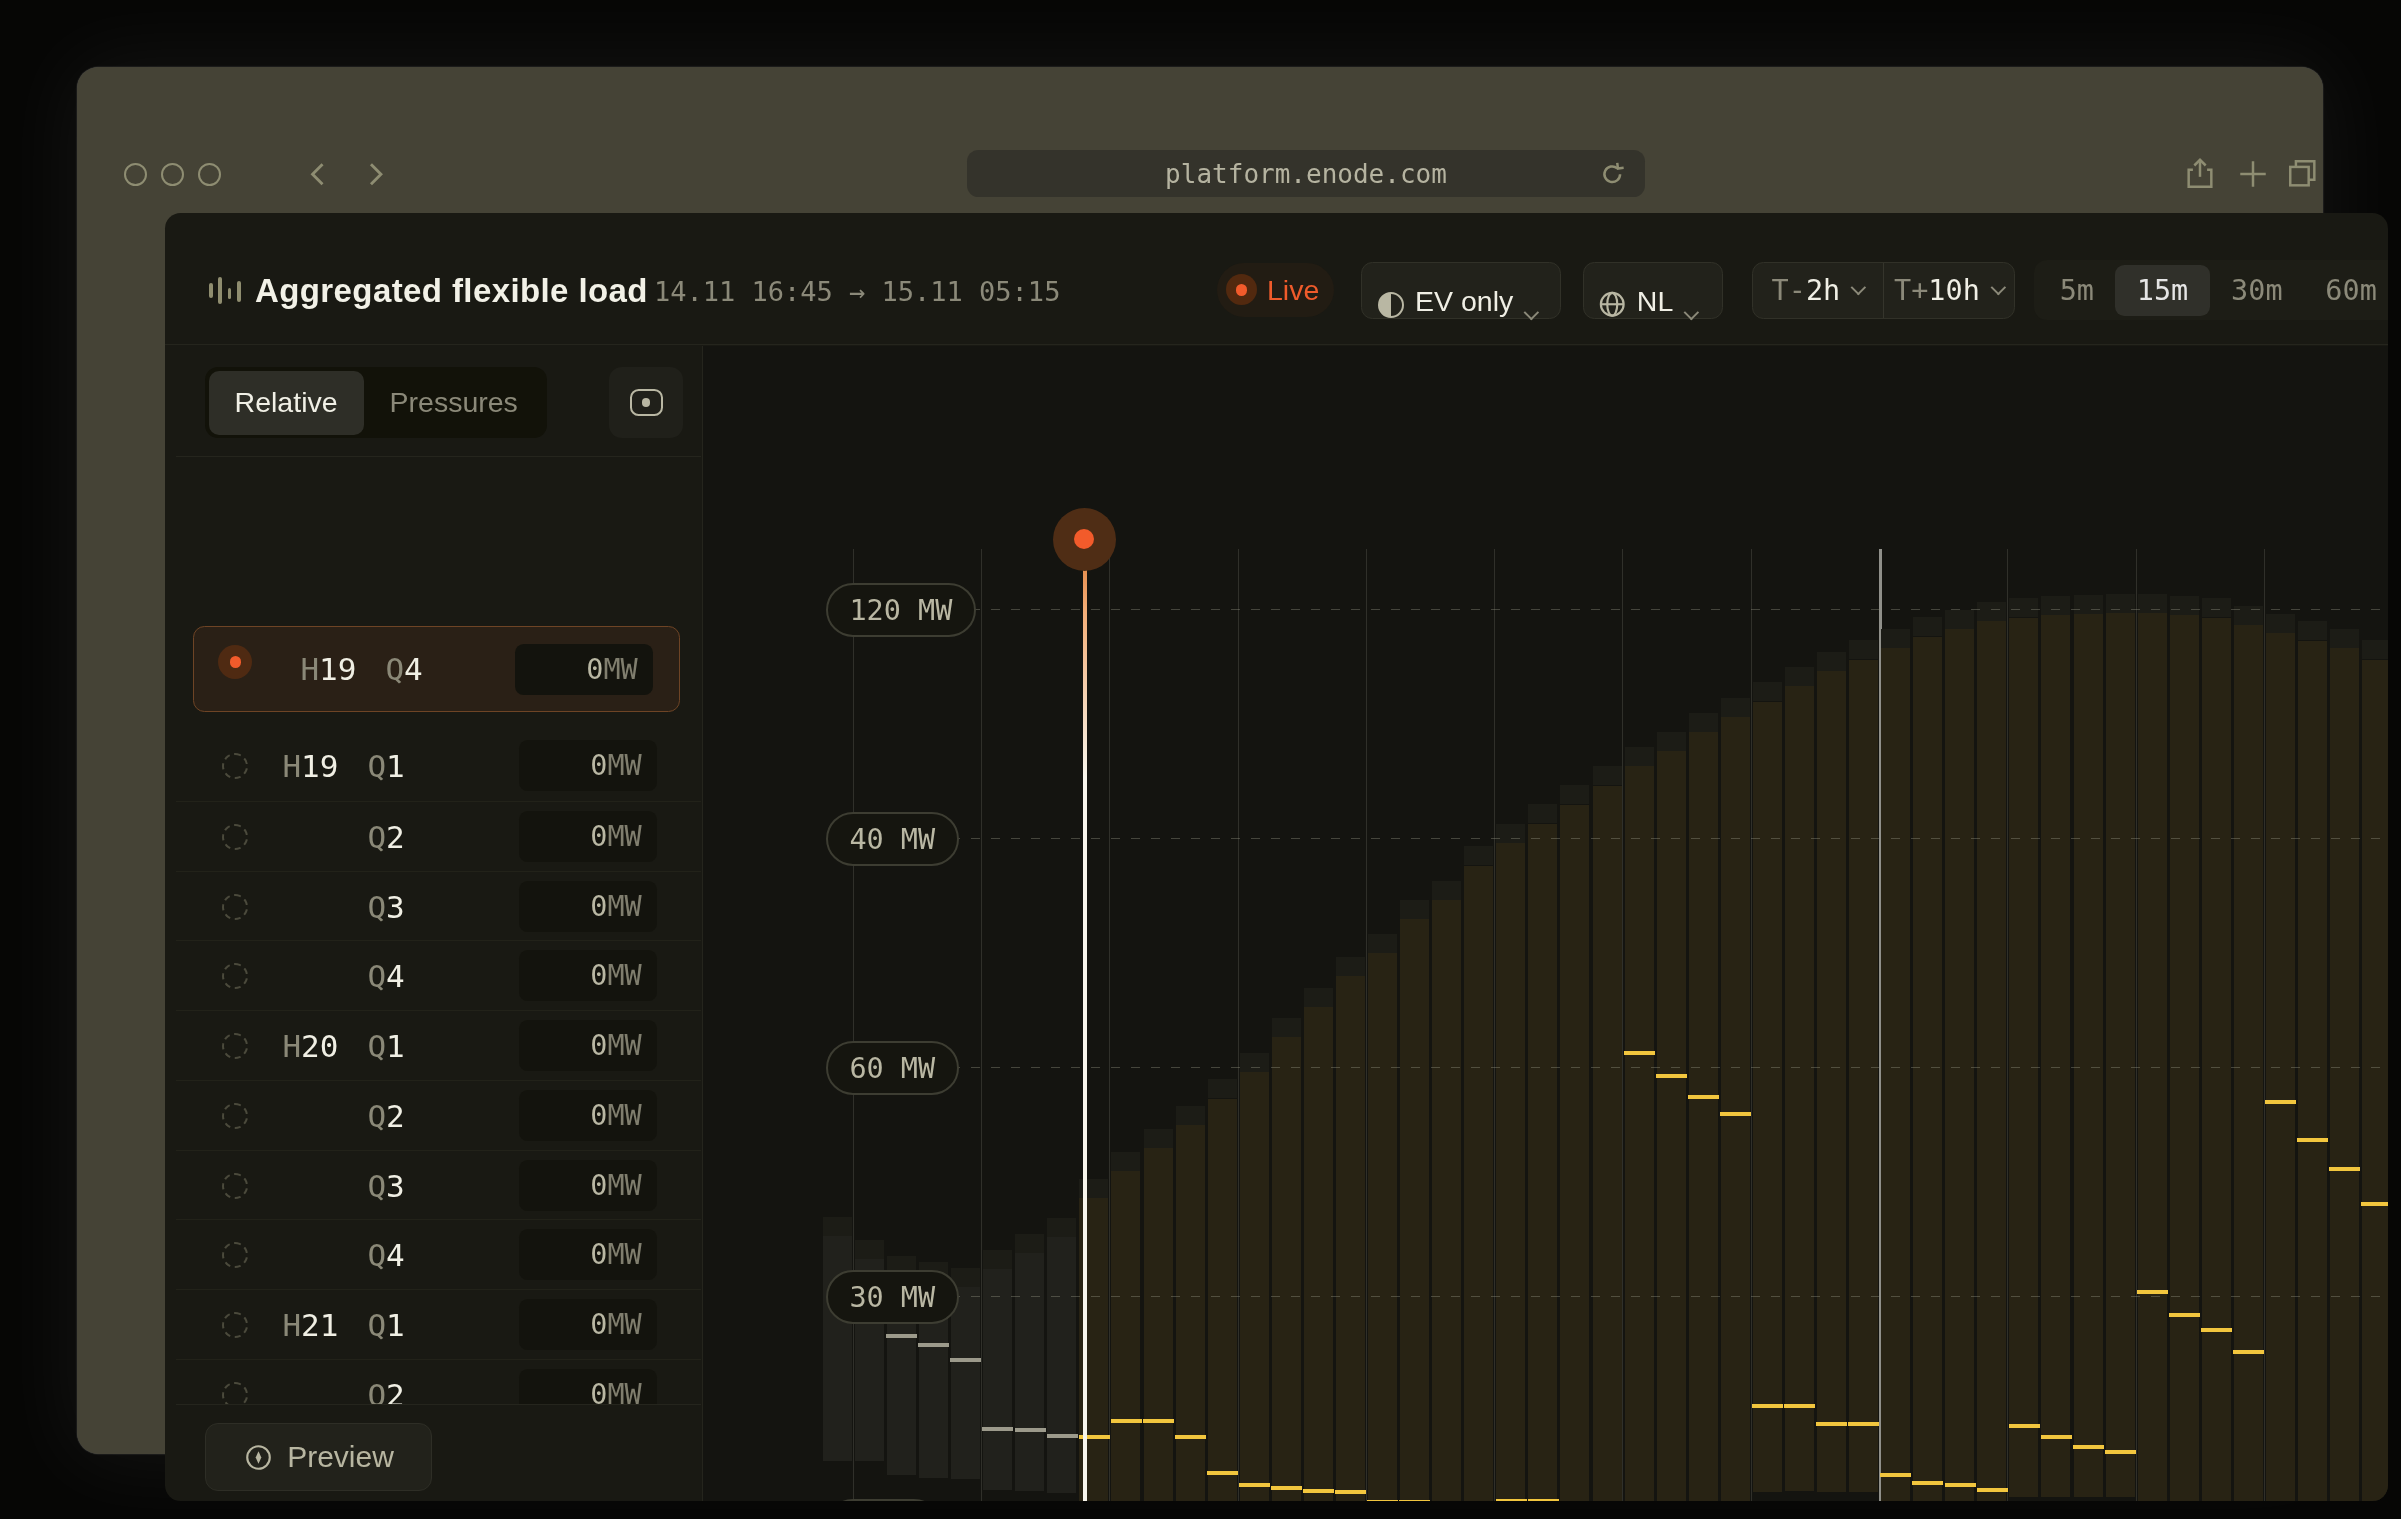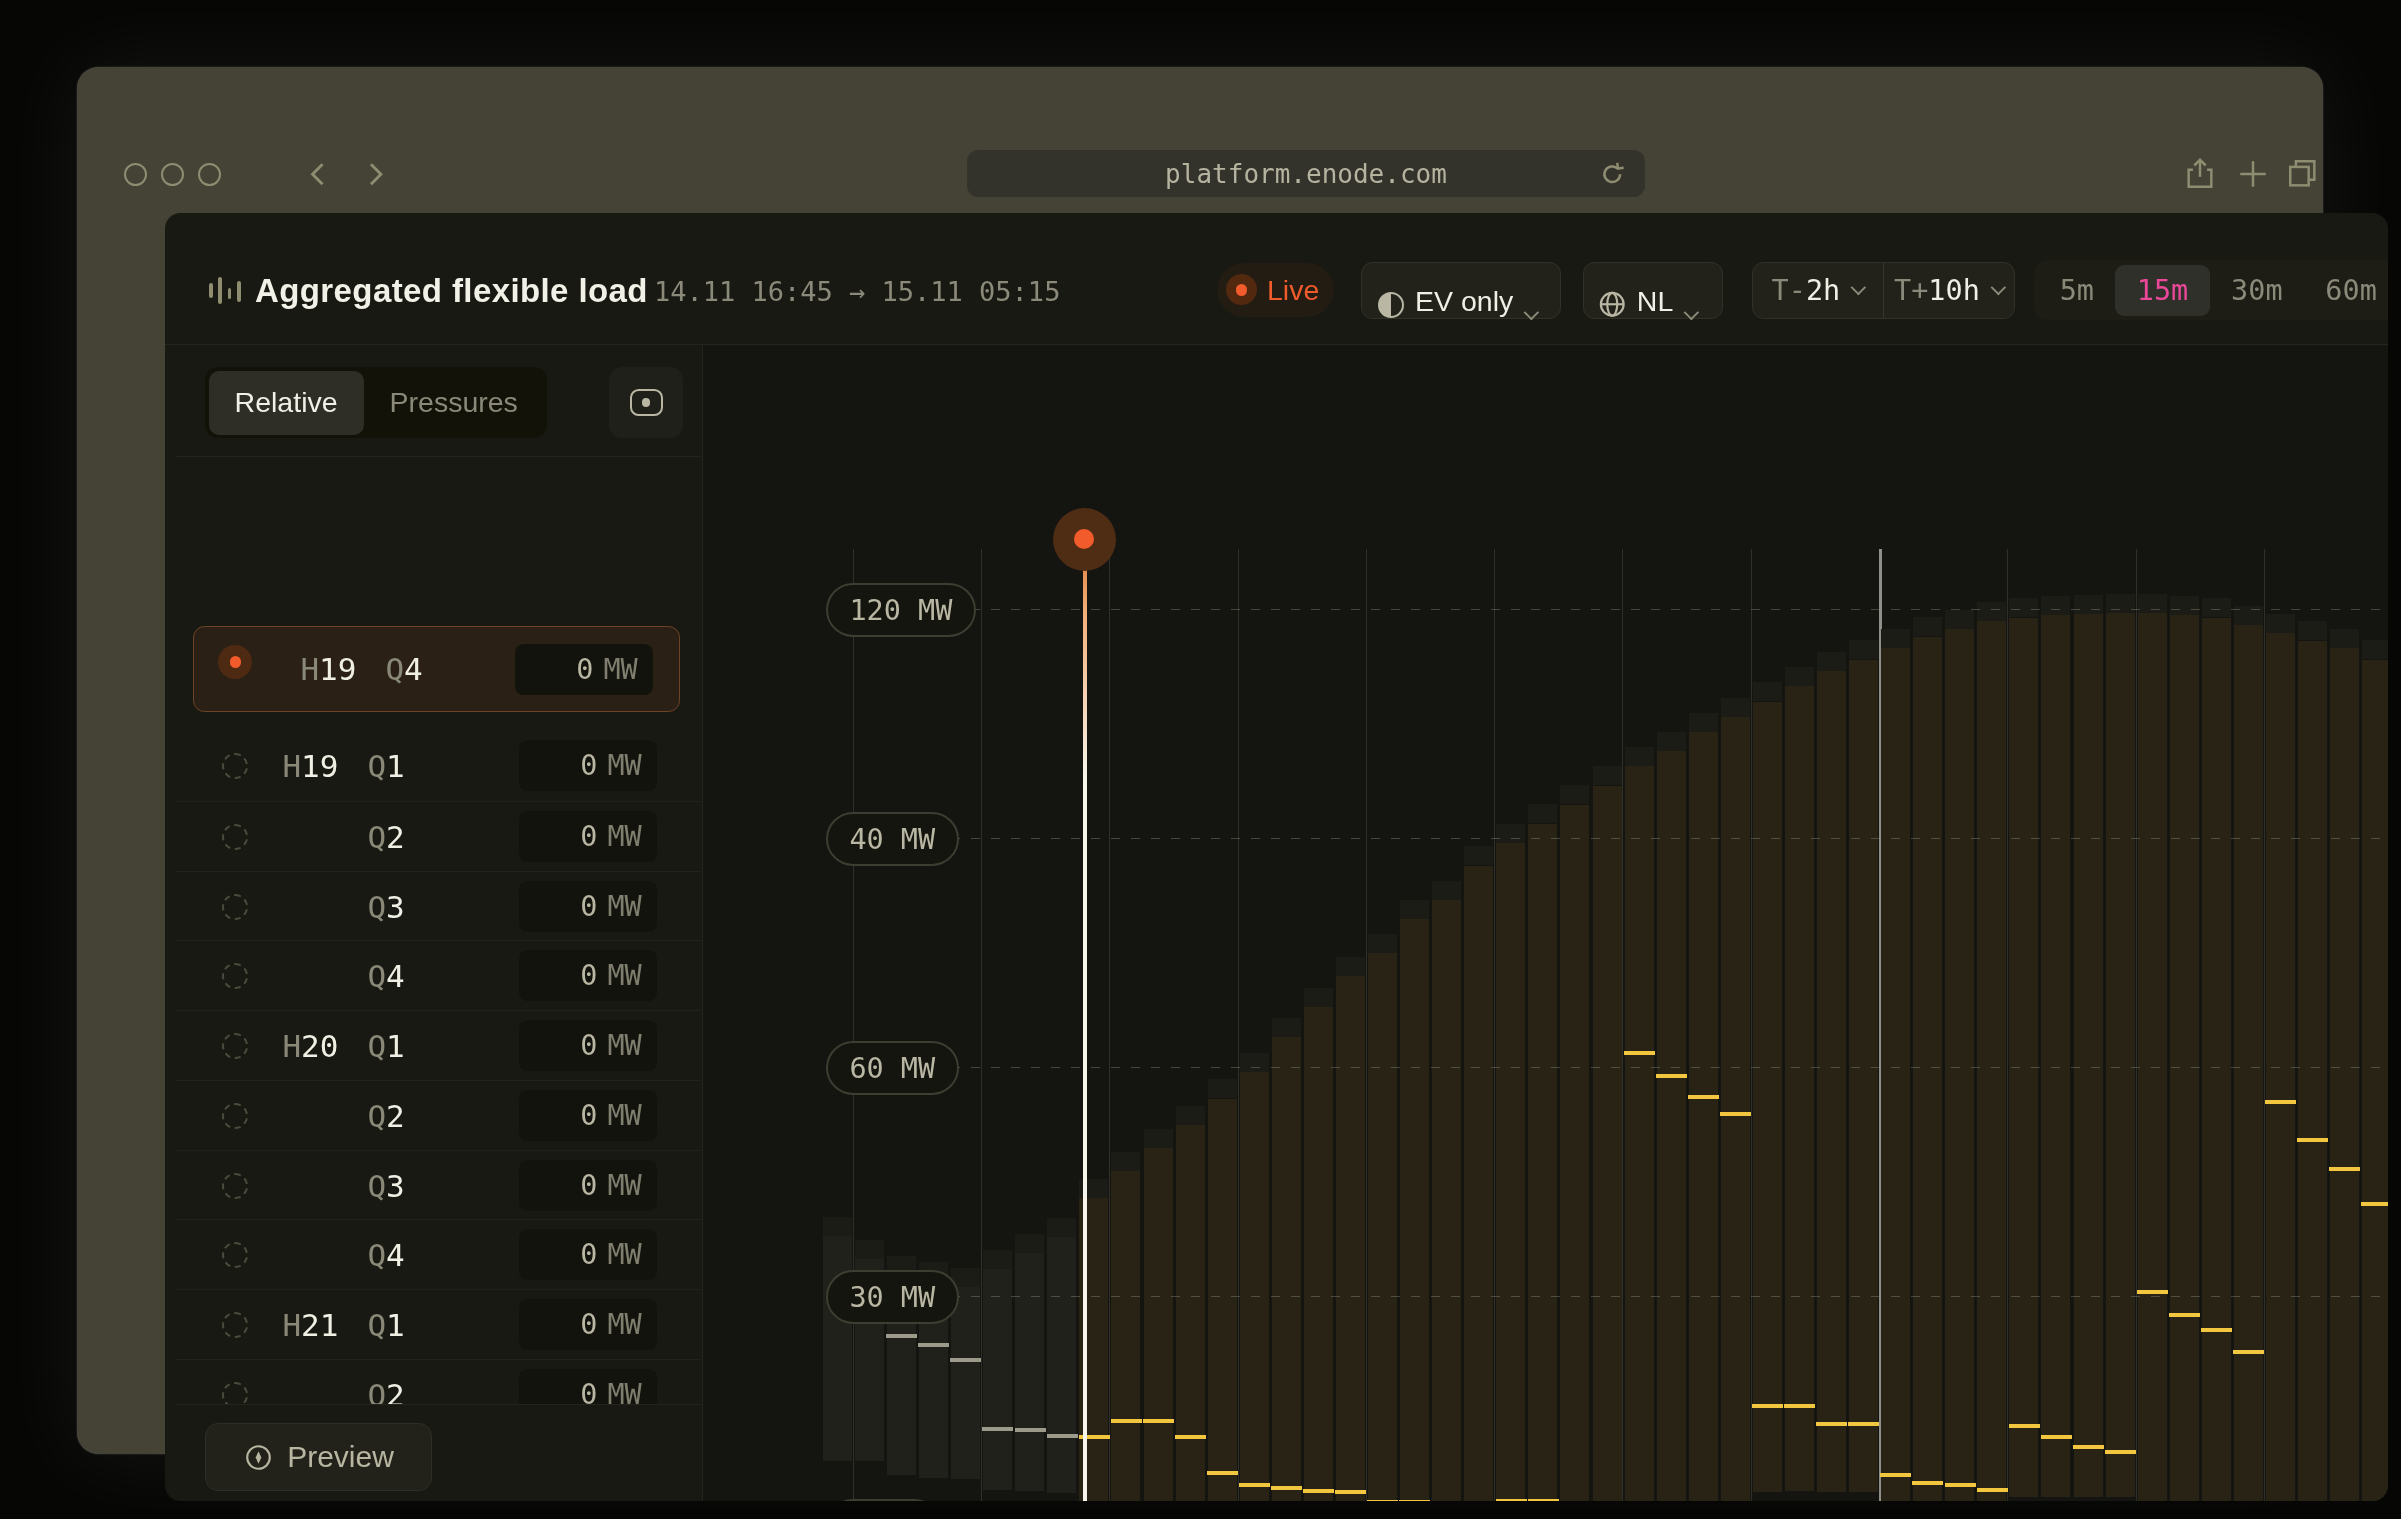--- a/index.html
+++ b/index.html
@@ -35,21 +35,21 @@
   .chev{width:10.7px;height:10.7px;border-right:2.1px solid #8b8979;border-bottom:2.1px solid #8b8979;transform:rotate(45deg);margin-left:13px;margin-top:-5.7px;}
   .halfmoon{width:26px;height:26px;border:2.1px solid #b9b7a3;border-radius:50%;background:linear-gradient(90deg,#b9b7a3 50%,rgba(0,0,0,0) 50%);margin:0 11.4px 0 15.7px;}
   .globe{margin:0 10px 0 14.3px;}
   .tseg{position:absolute;left:1587px;top:49px;width:263px;height:57px;background:#22221b;border:1.4px solid #313128;border-radius:11.4px;display:flex;}
   .tseg .cell{width:131px;display:flex;align-items:center;justify-content:center;font-size:28.5px;}
   .tseg .cell:first-child{border-right:1.4px solid #35352c;}
   .tseg .dim{color:#8b8979;}
   .tseg .lit{color:#f0efe5;}
   .intervals{position:absolute;left:1869px;top:47px;height:60px;background:#1d1d16;border-radius:13px;display:flex;align-items:center;padding:0 4.3px;}
   .intervals .cell{height:51px;padding:0 21.4px;display:flex;align-items:center;font-size:28.5px;color:#8b8979;border-radius:9.3px;}
-  .intervals .cell.sel{background:#30302a;color:#ec4899;}
+  .intervals .cell.sel{background:#30302a;color:#e5e5e5;}
   
   .tabs{position:absolute;left:40px;top:154px;height:71px;background:#121209;border-radius:13px;display:flex;align-items:center;padding:0 3.6px;}
   .tabs .tab{height:64px;padding:0 26px;display:flex;align-items:center;font-size:28.5px;color:#8b8979;border-radius:10px;}
   .tabs .tab.sel{background:#2e2e27;color:#f1f0e6;}
   .eyebtn{position:absolute;left:444px;top:154px;width:74px;height:71px;background:#20201a;border-radius:13px;display:flex;align-items:center;justify-content:center;}
   .eyebtn .frame{width:33px;height:27px;border:2.1px solid #b9b7a3;border-radius:8.6px;position:relative;}
   .eyebtn .dot{position:absolute;left:10px;top:7.1px;width:8.6px;height:8.6px;border-radius:50%;background:#b9b7a3;}
   .tabs-divider{position:absolute;left:11.4px;top:243px;width:525px;height:1.4px;background:#25251d;}
   .rows{position:absolute;left:11.4px;top:243px;width:525px;height:949px;overflow:hidden;}
   .srow{position:absolute;left:0;width:525px;height:70px;border-top:1.4px solid #222219;}
@@ -57,21 +57,21 @@
   .srow .radio{position:absolute;left:46px;top:22px;width:26px;height:26px;border:2.1px dashed #4b4a3c;border-radius:50%;}
   .srow .radio-on{position:absolute;left:41px;top:18px;width:34px;height:34px;border-radius:50%;background:#4f2a12;}
   .srow .radio-on i{position:absolute;left:11.4px;top:11.4px;width:11.4px;height:11.4px;border-radius:50%;background:#f25b2b;display:block;}
   .srow .lab{position:absolute;top:17px;font-size:31px;}
   .srow .hour{left:106px;}
   .srow .quarter{left:191px;}
   .srow .dim{color:#8a8877;}
   .srow .lit{color:#f0efe4;}
   .srow .pill{position:absolute;right:44px;top:9.3px;width:138px;height:51px;background:#13130d;border-radius:8.6px;display:flex;align-items:center;justify-content:flex-end;padding-right:15.7px;font-size:28.5px;}
   .srow .pill .v{color:#b9b7a3;}
-  .srow .pill .u{color:#807e6e;margin-left:10px;}
+  .srow .pill .u{color:#807e6e;}
   .srow.selected{height:86px;border-top:none;background:#2a2016;border:1.4px solid #6e4425;border-radius:11.4px;left:17px;width:487px;}
   .srow.selected .radio,.srow.selected .radio-on{margin-left:-17px;}
   .srow.selected .lab{top:24px;}
   .srow.selected .pill{top:17px;right:26px;}
   .foot-divider{position:absolute;left:11.4px;top:1191px;width:525px;height:1.4px;background:#25251d;}
   .footbtn{position:absolute;top:1210px;height:68px;background:#22221b;border:1.4px solid #2e2e26;border-radius:13px;display:flex;align-items:center;justify-content:center;color:#b8b6a1;font-size:30px;}
   .footbtn svg{margin-right:13px;stroke:#b8b6a1;fill:none;stroke-width:3;}
   
   .chart{position:absolute;left:538px;top:133px;width:1685px;height:1156px;background:#141410;}
   .vgrid{position:absolute;width:1.4px;background:#30302a;}

